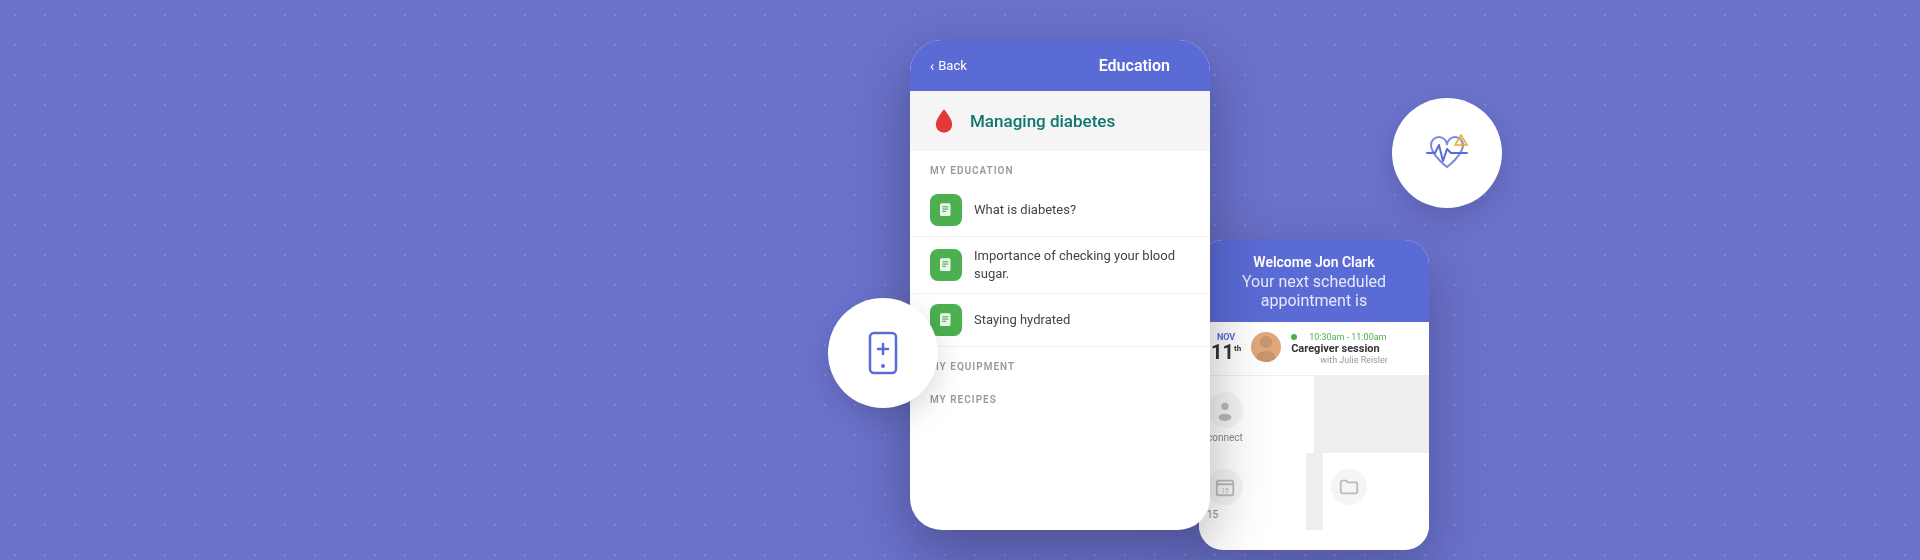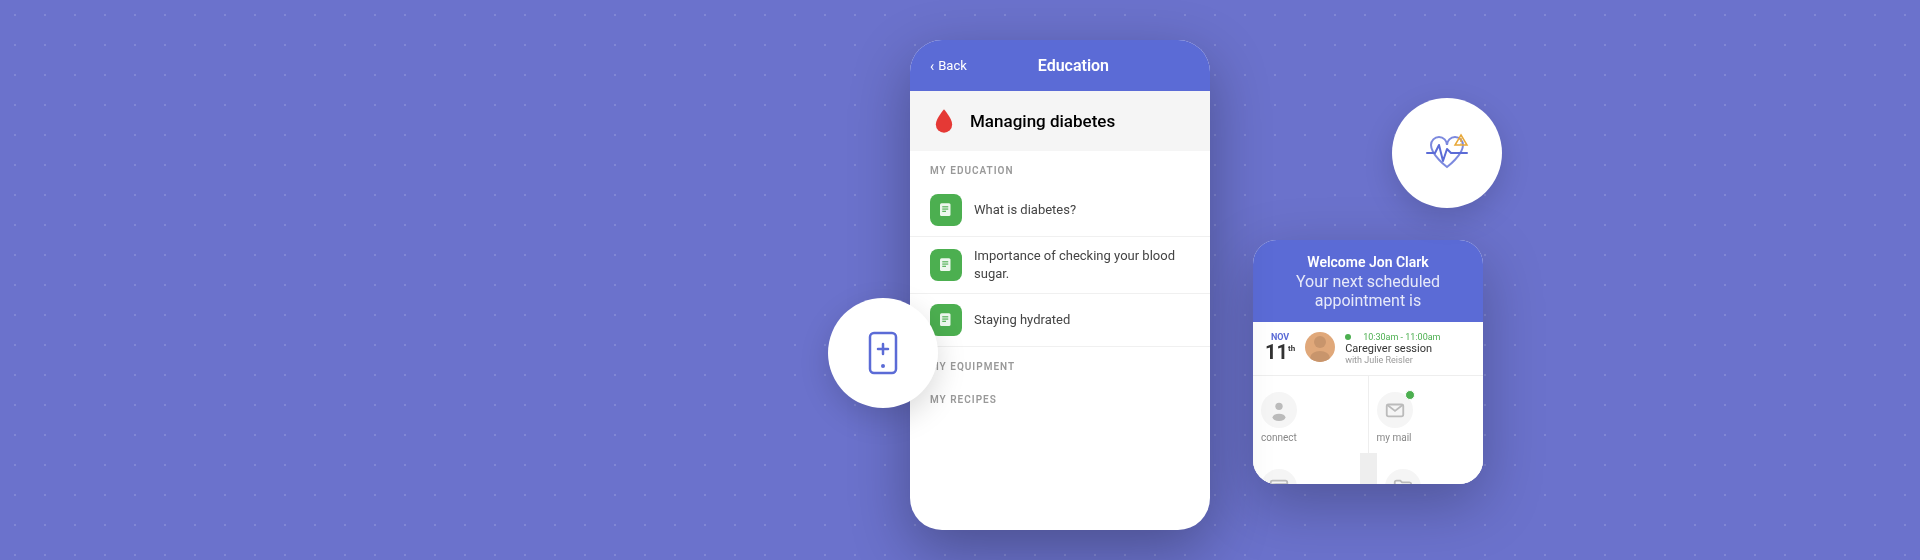--- a/index.html
+++ b/index.html
@@ -59,41 +59,41 @@
 
     .back-chevron {
       font-size: 14px;
     }
 
     .phone-1-title {
       color: white;
       font-size: 16px;
       font-weight: 600;
       flex: 1;
-      text-align: center;
+      text-align: right;
       padding-right: 20px;
     }
 
     .managing-section {
       background: #f5f5f5;
       padding: 16px 20px;
       display: flex;
       align-items: center;
       gap: 12px;
     }
 
     .blood-drop-icon {
       width: 28px;
       height: 28px;
     }
 
     .managing-title {
       font-size: 17px;
       font-weight: 500;
-      color: #000000;
+      color: #0f766e;
     }
 
     .phone-1-content {
       background: white;
       padding: 0 0 10px 0;
     }
 
     .section-label {
       font-size: 10px;
       font-weight: 600;
@@ -141,24 +141,24 @@
 
     .edu-text {
       font-size: 13px;
       color: #444;
       line-height: 1.4;
     }
 
     
     .phone-2 {
       position: absolute;
-      left: 1253px;
+      left: 1199px;
       top: 240px;
       width: 230px;
-      height: 244px;
+      height: 310px;
       background: white;
       border-radius: 24px;
       box-shadow: 0 20px 60px rgba(0,0,0,0.25);
       overflow: hidden;
       z-index: 9;
     }
 
     .phone-2-header {
       background: #5B6BD6;
       padding: 14px 12px 12px 12px;
@@ -232,27 +232,28 @@
     .apt-time-dot {
       width: 6px;
       height: 6px;
       background: #4CAF50;
       border-radius: 50%;
       display: inline-block;
     }
 
     .apt-session {
       font-size: 11px;
-      font-weight: 400;
+      font-weight: 700;
       color: #333;
     }
 
     .apt-with {
       font-size: 9px;
       color: #999;
+      text-align: center;
     }
 
     .dashboard-grid {
       display: grid;
       grid-template-columns: 1fr 1fr;
       gap: 1px;
       background: #eee;
       margin-top: 0;
     }
 
@@ -434,30 +435,20 @@
     <div class="dashboard-grid">
       <div class="dash-cell">
         <div class="dash-icon">
           <svg width="22" height="22" viewBox="0 0 24 24">
             <circle cx="12" cy="8" r="4" fill="#bbb"></circle>
             <ellipse cx="12" cy="20" rx="7" ry="4" fill="#bbb"></ellipse>
           </svg>
         </div>
         <span class="dash-label">connect</span>
       </div>
-      <div class="dash-cell">
-        <div class="dash-icon mail-badge">
-          <svg width="22" height="22" viewBox="0 0 24 24">
-            <rect x="3" y="6" width="18" height="13" rx="2" fill="none" stroke="#bbb" stroke-width="2"></rect>
-            <polyline points="3,6 12,13 21,6" fill="none" stroke="#bbb" stroke-width="2"></polyline>
-          </svg>
-          <div class="badge-dot"></div>
-        </div>
-        <span class="dash-label">my mail</span>
-      </div>
     </div>
     <div class="dash-cell-row2" style="background:#eee; gap:17px;">
       <div class="dash-cell">
         <div class="dash-icon">
           <svg width="22" height="22" viewBox="0 0 24 24">
             <rect x="3" y="5" width="18" height="16" rx="2" fill="none" stroke="#bbb" stroke-width="2"></rect>
             <line x1="3" y1="9" x2="21" y2="9" stroke="#bbb" stroke-width="2"></line>
             <text x="12" y="18" text-anchor="middle" font-size="7" fill="#bbb">15</text>
           </svg>
         </div>

